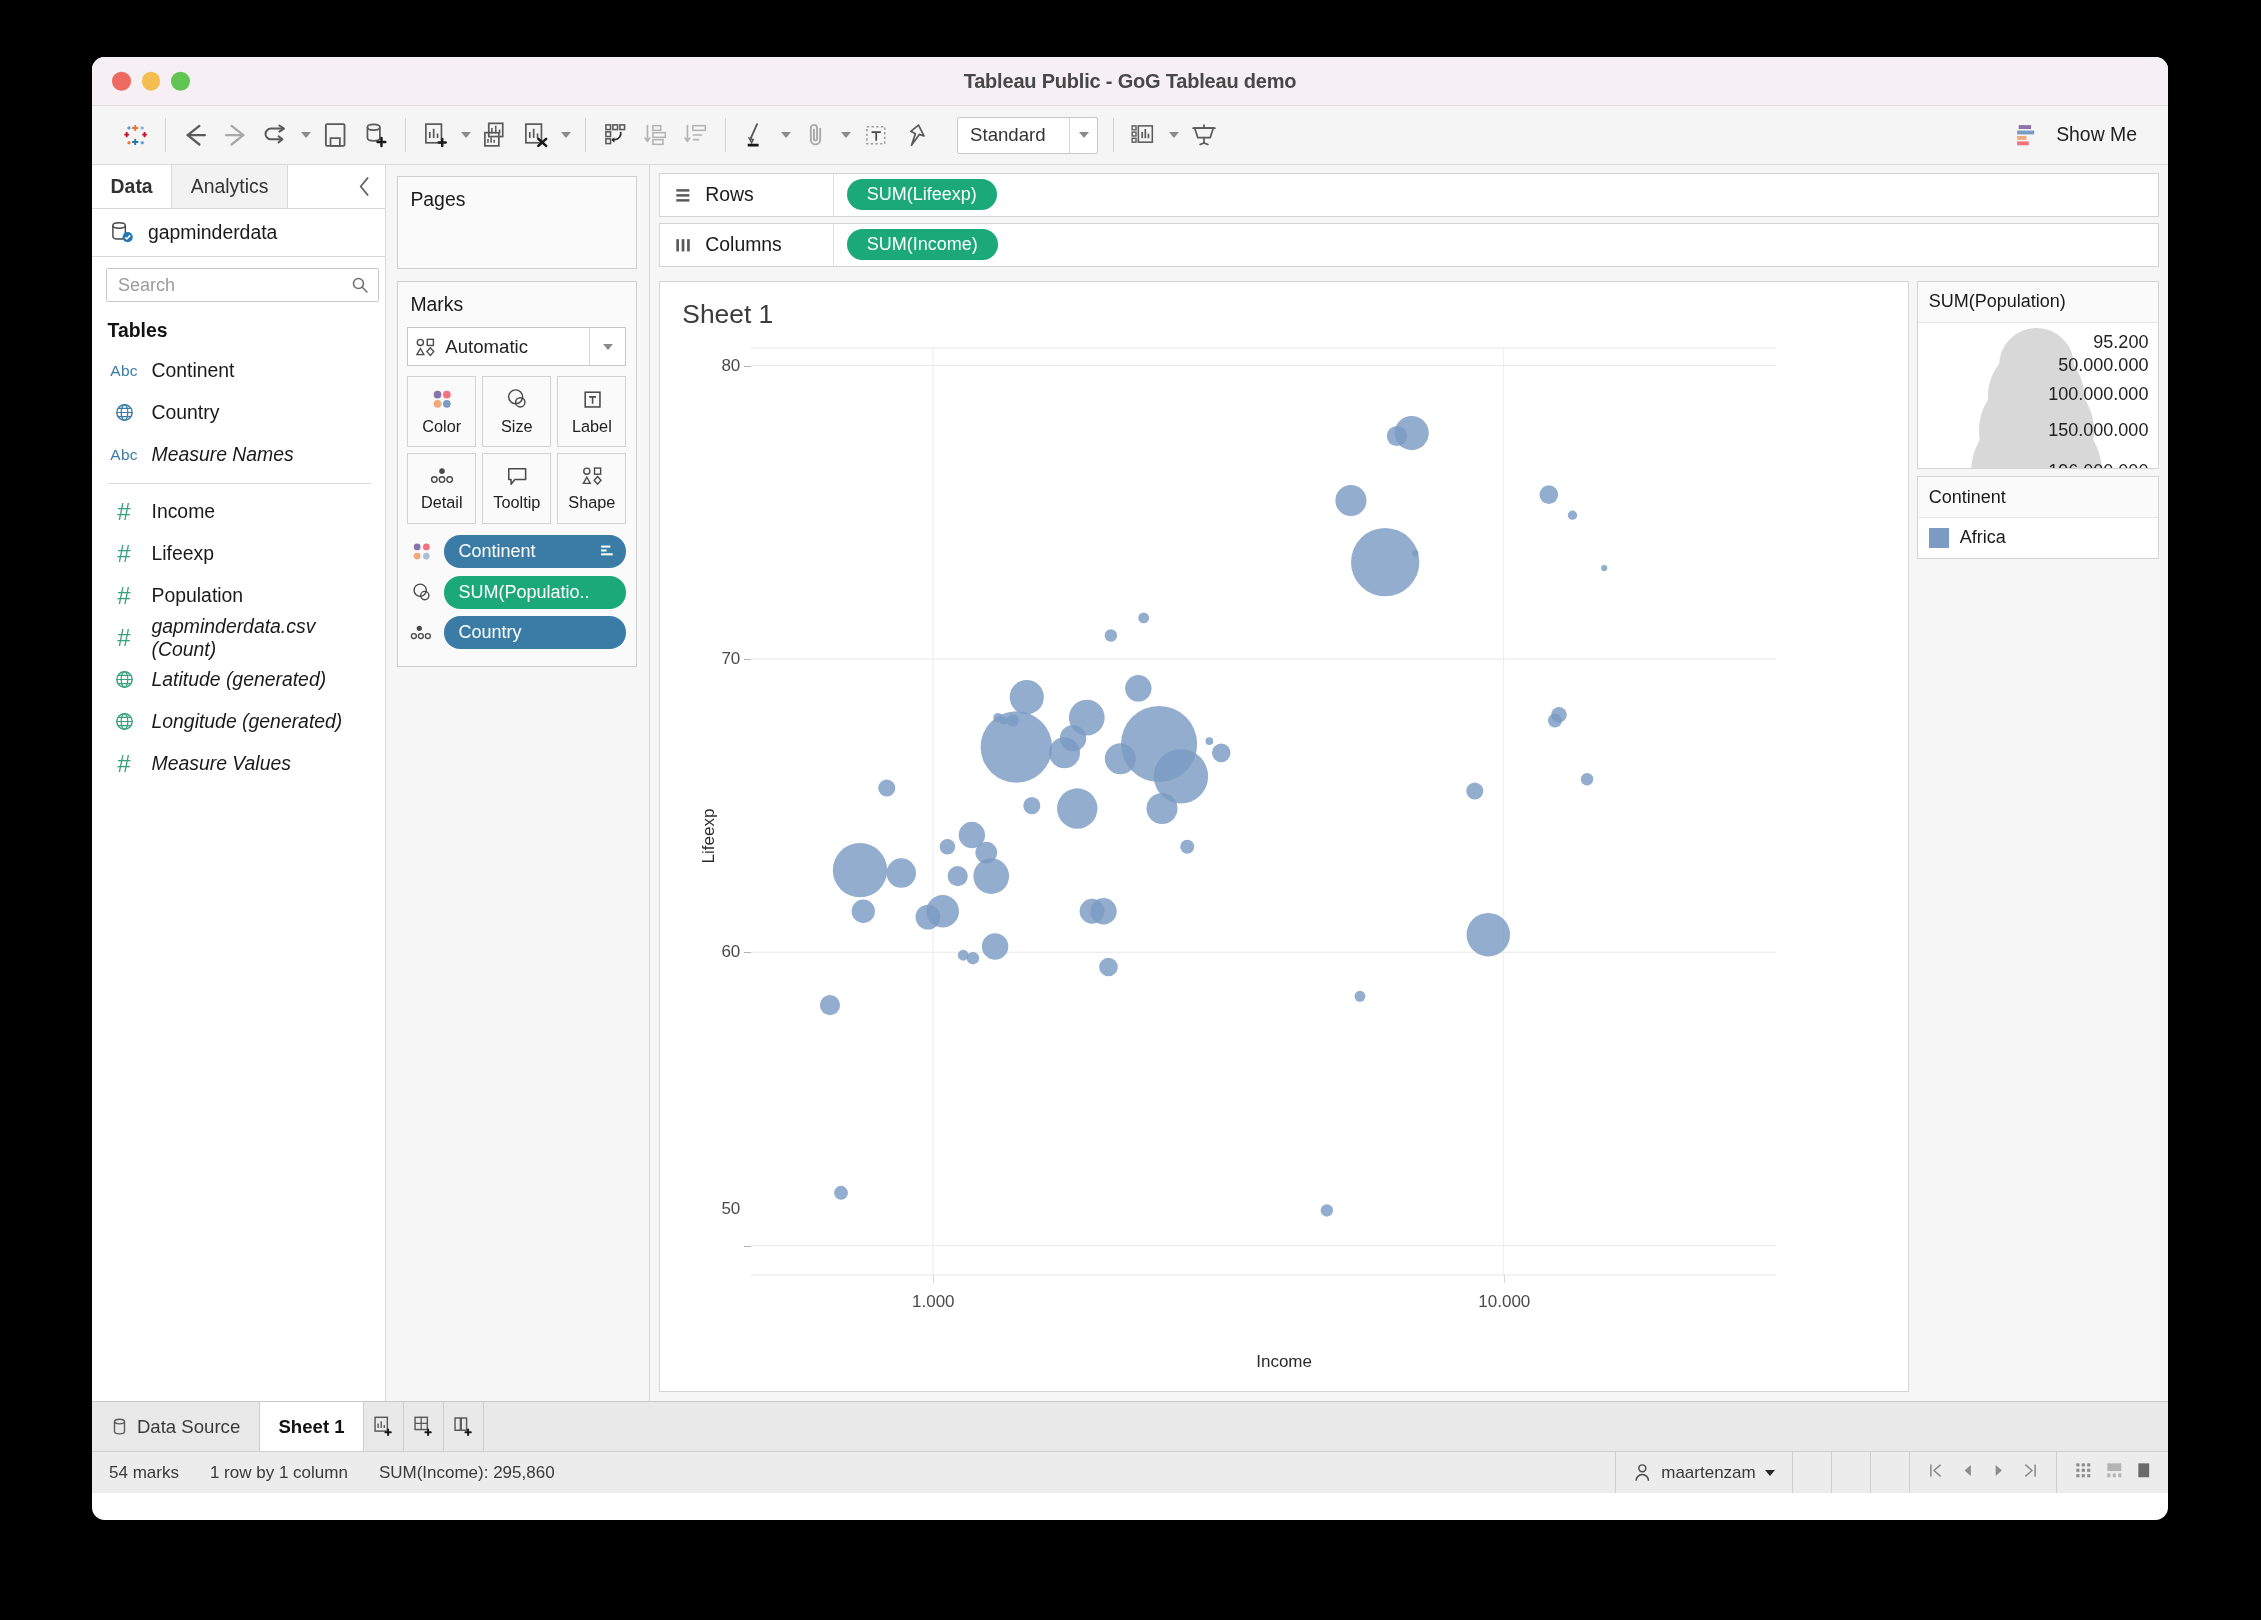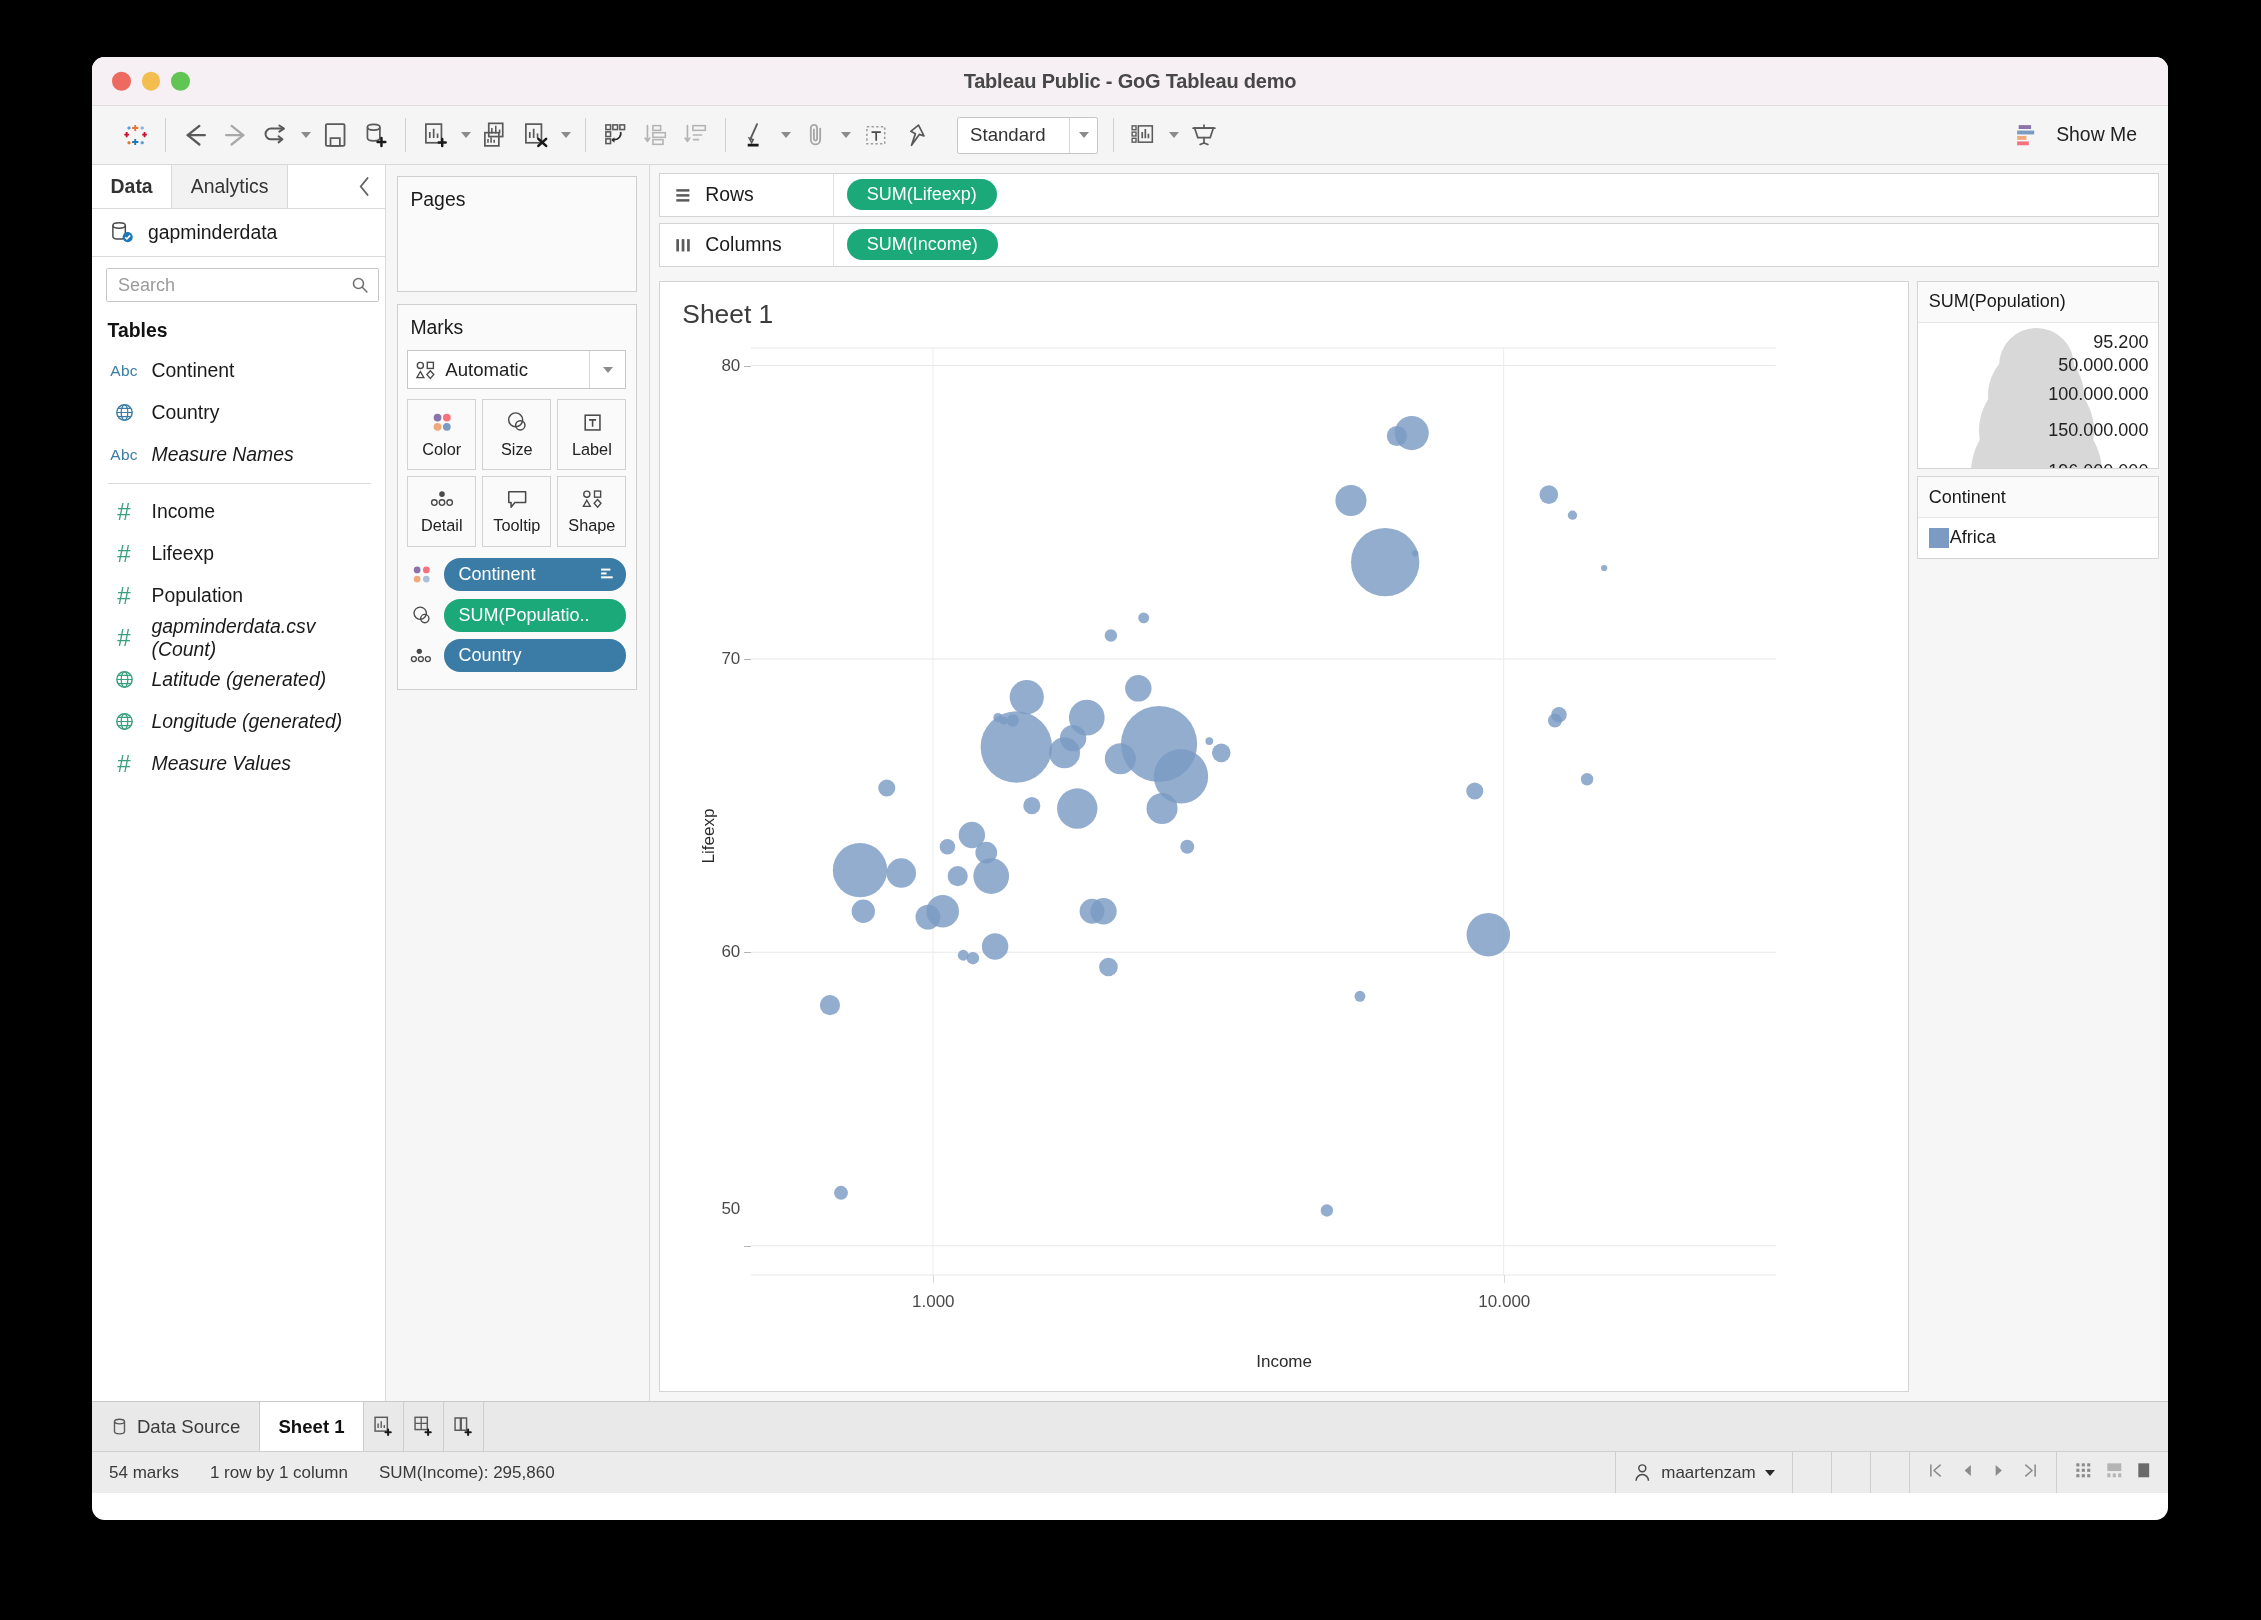--- a/index.html
+++ b/index.html
@@ -107,21 +107,21 @@
   .fld-divider { height: 0.8px; background: #dcdcdc; margin: 7px 14px 7px 15.5px; }
 
   #cardwrap {
     width: 264px; flex: 0 0 264px;
     padding: 11px 12.4px 0 11px;
     background: #f6f6f6;
     border-right: 0.8px solid #d9d9d9;
   }
   .card { background:#fafafa; border:0.8px solid #cfcfcf; margin-bottom: 12.4px; }
   .card-hdr { display:flex; align-items:center; justify-content:space-between; font-size: 19.4px; color:#1a1a1a; padding: 11px 9.3px 7.8px 12.4px; }
-  #pages-card { height: 116px; }
+  #pages-card { height: 93px; }
   .pill {
     display:flex; align-items:center; justify-content:space-between;
     height: 33px; border-radius: 16.3px; padding: 0 9.3px 0 14px;
     font-size: 18px; color:#fff; margin: 0 9.3px 11px 9.3px; cursor: pointer;
     white-space: nowrap; overflow: hidden;
   }
   .pill.blue { background:#3a7ca5; }
   .pill.green { background:#1ba97a; }
   .pill .pcaret { width:0;height:0;border-left:5.4px solid transparent;border-right:5.4px solid transparent;border-top:6.2px solid #ffffff; margin-left: 7.8px; }
 
@@ -168,21 +168,21 @@
   .ytick { position:absolute; right: 100%; transform: translateY(-50%); margin-right: 11px; font-size: 17px; color:#4a4a4a; white-space:nowrap; }
   .xtick { position:absolute; top: 100%; transform: translateX(-50%); margin-top: 17px; font-size: 17px; color:#4a4a4a; white-space:nowrap; }
 
   #legends { width: 242px; flex: 0 0 242px; display:flex; flex-direction:column; gap: 7.8px; }
   .legend-card { background:#fff; border:0.8px solid #d4d4d4; }
   .legend-hdr { font-size: 18px; color:#1a1a1a; padding: 9.3px 11px; border-bottom:0.8px solid #e6e6e6; background:#fafafa; }
   #sizelegend-body { position: relative; height: 145px; overflow: hidden; }
   .size-row { position:absolute; left:0; right:0; display:flex; align-items:center; justify-content:flex-end; }
   .size-row .sz-circle { position:absolute; border-radius:50%; background:#d8d8d8; }
   .size-row .sz-lbl { position:relative; z-index:2; font-size: 18px; color:#222; padding-right: 9.3px; }
-  .color-item { display:flex; align-items:flex-end; gap: 1px; padding: 9.3px 11px; cursor:pointer; }
+  .color-item { display:flex; align-items:flex-end; gap: 11px; padding: 9.3px 11px; cursor:pointer; }
   .color-sw { width: 20px; height: 20px; }
   .color-item .cl { font-size: 18px; color:#1a1a1a; }
 
   
   #sheettabs {
     height: 50px; background:#e9e9e9; border-top:0.8px solid #c9c9c9;
     display:flex; align-items:stretch;
   }
   .stab { display:flex; align-items:center; gap: 9.3px; padding: 0 18.6px; font-size: 18.6px; color:#3a3a3a; border-right:0.8px solid #cdcdcd; cursor:pointer; }
   .stab.active { background:#fff; font-weight:bold; color:#111; }

